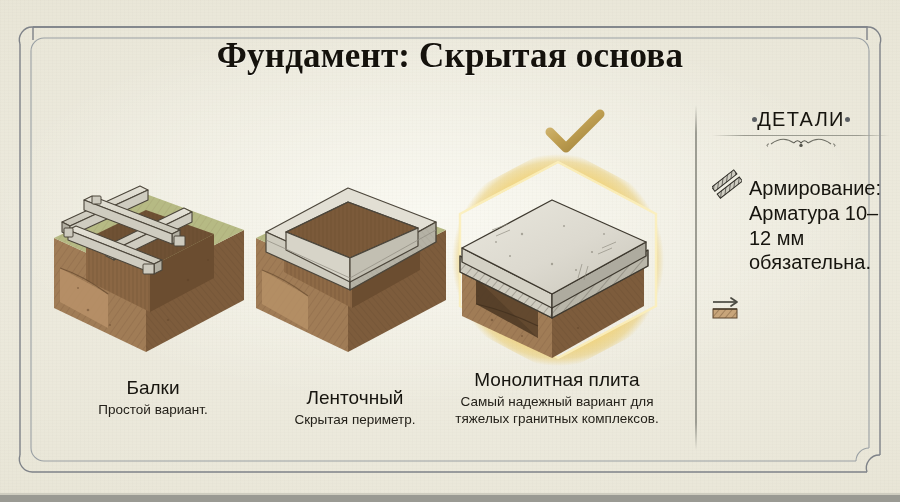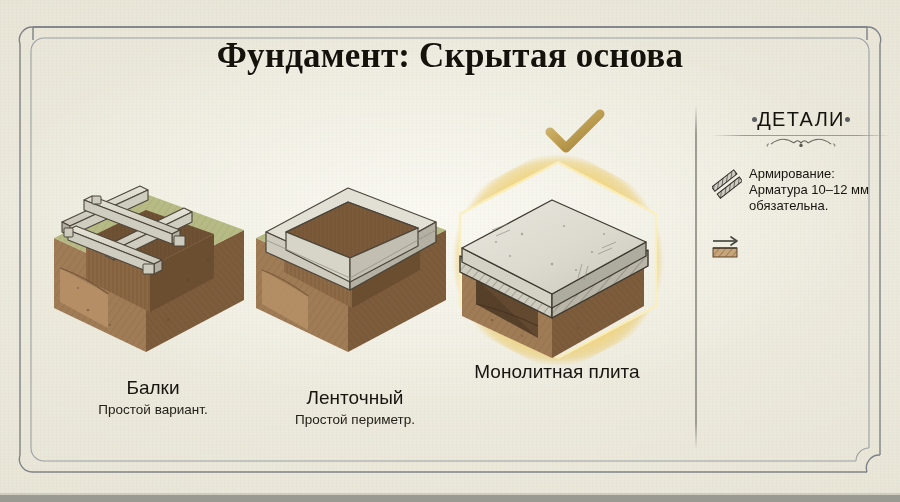--- a/index.html
+++ b/index.html
@@ -43,21 +43,21 @@
   #card0{left:48px;}
   #card1{left:250px;}
   #card2{left:452px;}
 
   .illu{position:relative;width:210px;height:200px;}
   .illu svg{position:absolute;left:0;top:0;}
 
   .labels{position:absolute;left:0;width:210px;text-align:center;}
   #lab0{top:378px;left:48px;text-align:center;}
   #lab1{top:388px;left:250px;}
-  #lab2{top:362px;left:442px;width:230px;}
+  #lab2{top:370px;left:442px;width:230px;}
   .labels{position:absolute;}
   .lab-title{font-size:19px;font-weight:400;color:#17150f;line-height:1.1;}
   .lab-sub{font-size:13.5px;color:#24211a;line-height:1.22;margin-top:3px;}
   #lab2 .lab-sub{font-size:13.5px;line-height:1.25;}
 
   
   #checkwrap{position:absolute;left:540px;top:108px;width:70px;height:48px;}
 
   
   #vrule{position:absolute;left:695px;top:105px;width:2px;height:345px;
@@ -66,21 +66,21 @@
   #side{position:absolute;left:712px;top:108px;width:178px;}
   #side-head{display:flex;align-items:center;justify-content:center;gap:0;}
   #side-head .dot{width:5px;height:5px;border-radius:50%;background:#5b5f63;display:block;}
   #side-title{font-size:20px;font-weight:400;letter-spacing:1.3px;color:#16140e;}
   #side-rule{margin-top:4px;height:1px;width:100%;
     background:linear-gradient(90deg,rgba(120,120,110,0) 0%,#9b9b90 18%,#9b9b90 82%,rgba(120,120,110,0) 100%);}
   #orn{display:flex;justify-content:center;margin-top:1px;}
 
   .srow{display:flex;gap:7px;margin-top:16px;}
   .srow .sicon{flex:0 0 auto;width:30px;padding-top:3px;}
-  .srow .stext{font-size:13px;line-height:1.24;color:#16140e;}
+  .srow .stext{font-size:20px;line-height:1.24;color:#16140e;margin-top:10px;}
 
   
   #glow{position:absolute;left:440px;top:148px;width:236px;height:224px;pointer-events:none;}
 </style>
 </head>
 <body>
 
 <div id="page">
 
   <div id="grain"></div>
@@ -327,24 +327,25 @@
       </svg>
     </div>
   </div>
 
   <div class="labels" id="lab0">
     <div class="lab-title">Балки</div>
     <div class="lab-sub">Простой вариант.</div>
   </div>
   <div class="labels" id="lab1">
     <div class="lab-title">Ленточный</div>
-    <div class="lab-sub">Простой периметр.</div>
+    <div class="lab-sub">Скрытая периметр.</div>
   </div>
   <div class="labels" id="lab2">
     <div class="lab-title">Монолитная плита</div>
+    <div class="lab-sub">Самый надежный вариант для тяжелых гранитных комплексов.</div>
   </div>
 
   <div id="vrule"></div>
 
   <div id="side">
 
     <div id="side-head">
       <span class="dot"></span>
       <span id="side-title">ДЕТАЛИ</span>
       <span class="dot"></span>

